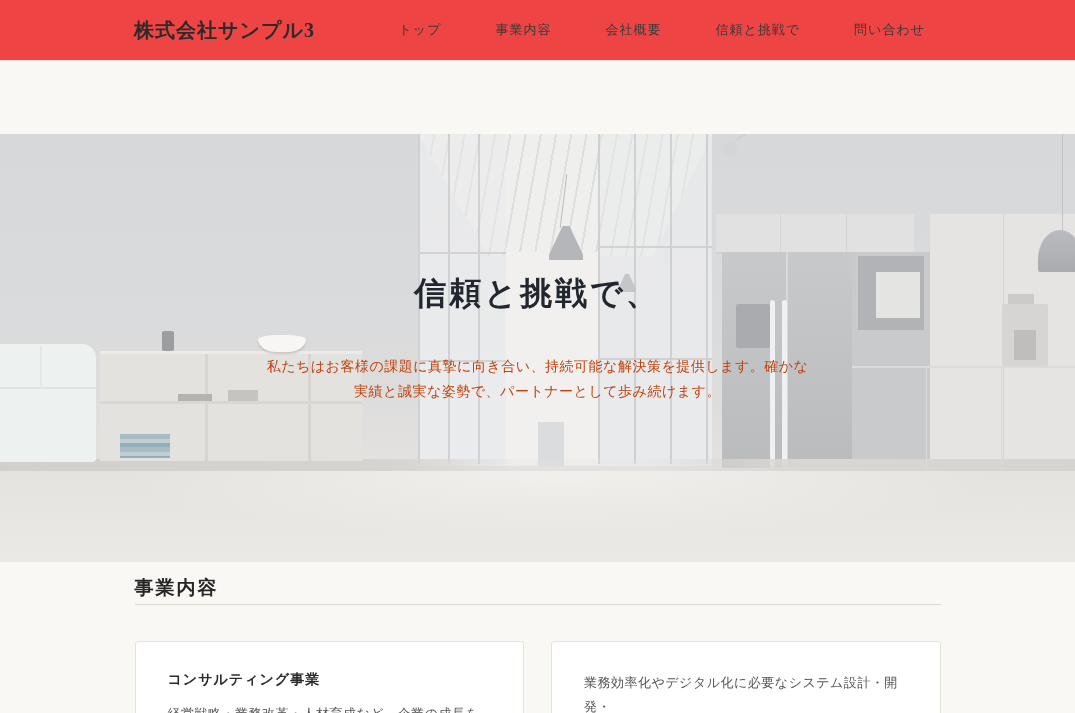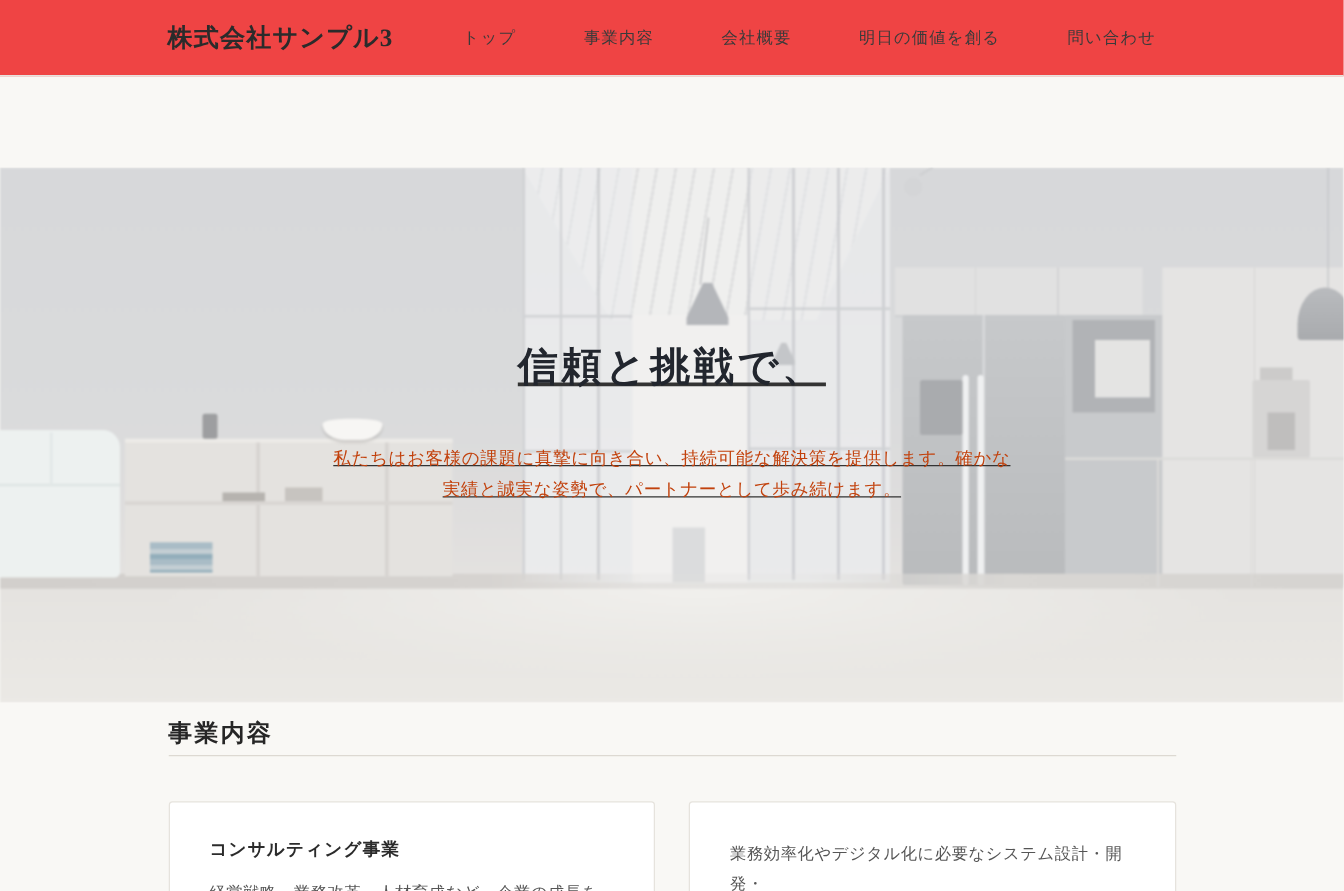--- a/index.html
+++ b/index.html
@@ -90,21 +90,21 @@
   .sc-shelf-div1{left:205px;top:220px;width:3px;height:107px;background:#d7d4d1;}
   .sc-shelf-div2{left:308px;top:220px;width:3px;height:107px;background:#d7d4d1;}
   .sc-shelf-mid{left:100px;top:267px;width:262px;height:3px;background:#d9d6d3;}
   .sc-books1{left:120px;top:300px;width:50px;height:24px;
     background:repeating-linear-gradient(180deg,#a9bcc6 0 5px,#c3ced3 5px 9px,#93aebb 9px 13px);}
   .sc-books2{left:178px;top:260px;width:34px;height:7px;background:#b6b3af;}
   .sc-books3{left:228px;top:256px;width:30px;height:11px;background:#c7c4c0;}
   .sc-bowl{left:258px;top:201px;width:48px;height:17px;background:#f7f6f4;
     border-radius:50% 50% 45% 45% / 30% 30% 90% 90%;box-shadow:0 2px 2px rgba(160,158,155,.45);}
   .sc-vase{left:162px;top:197px;width:12px;height:20px;background:#9d9ea0;border-radius:2px;}
-  .hero-content{position:absolute;inset:0;z-index:2;text-align:center;padding-top:136px;text-decoration:underline;}
+  .hero-content{position:absolute;inset:0;z-index:2;text-align:center;padding-top:136px;}
   .hero-content h1{
     margin:0;font-family:"Liberation Serif","DejaVu Serif",serif;
     font-size:32px;line-height:46px;font-weight:600;color:#22262e;letter-spacing:3px;
   }
   .hero-content h1 span{display:block;}
   .lead{
     margin:38px auto 0;max-width:545px;
     font-size:14px;line-height:25px;color:#c2410c;letter-spacing:.5px;
   }
   
@@ -124,21 +124,21 @@
 </style>
 </head>
 <body>
 
 <header class="site-header">
   <div class="logo">株式会社サンプル3</div>
   <nav class="main-nav">
     <a href="#">トップ</a>
     <a href="#">事業内容</a>
     <a href="#">会社概要</a>
-    <a href="#">明日の価値を創る</a>
+    <a href="#">信頼と挑戦で</a>
     <a href="#">問い合わせ</a>
   </nav>
 </header>
 
 <div class="band"></div>
 
 <section class="hero">
   <div class="scene">
     <div class="sc-wall"></div>
     <div class="sc-hall"></div>

